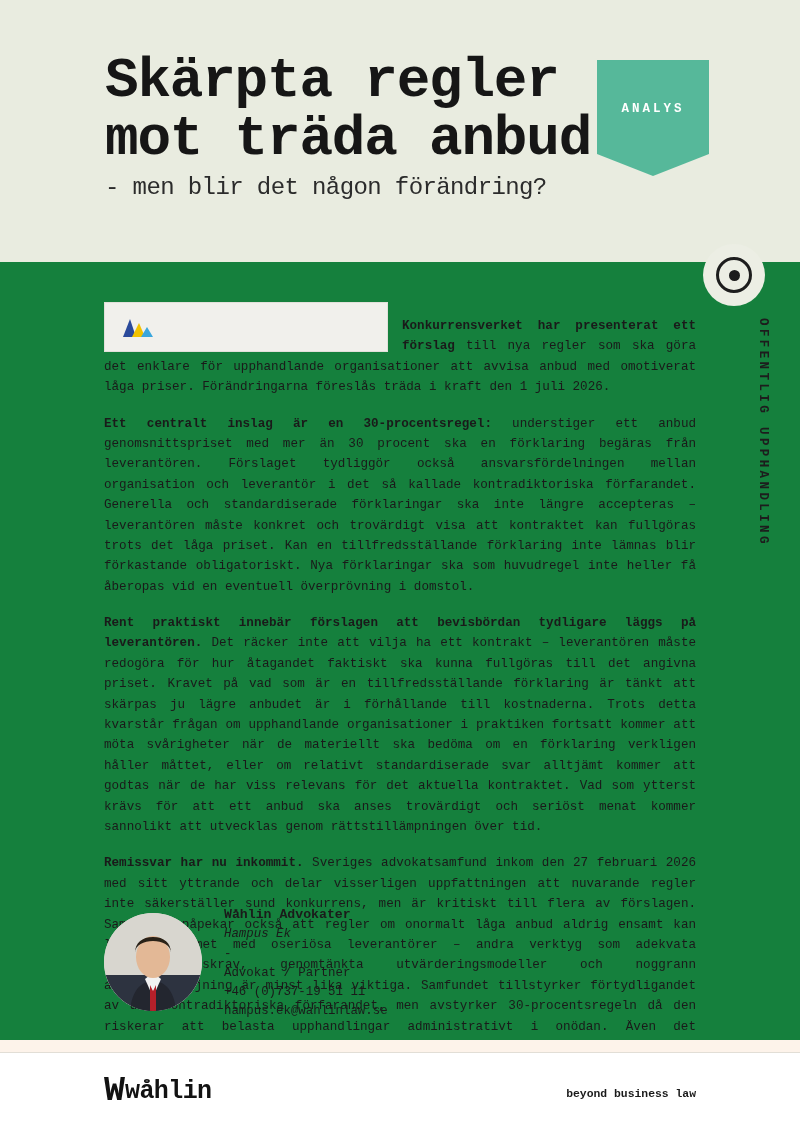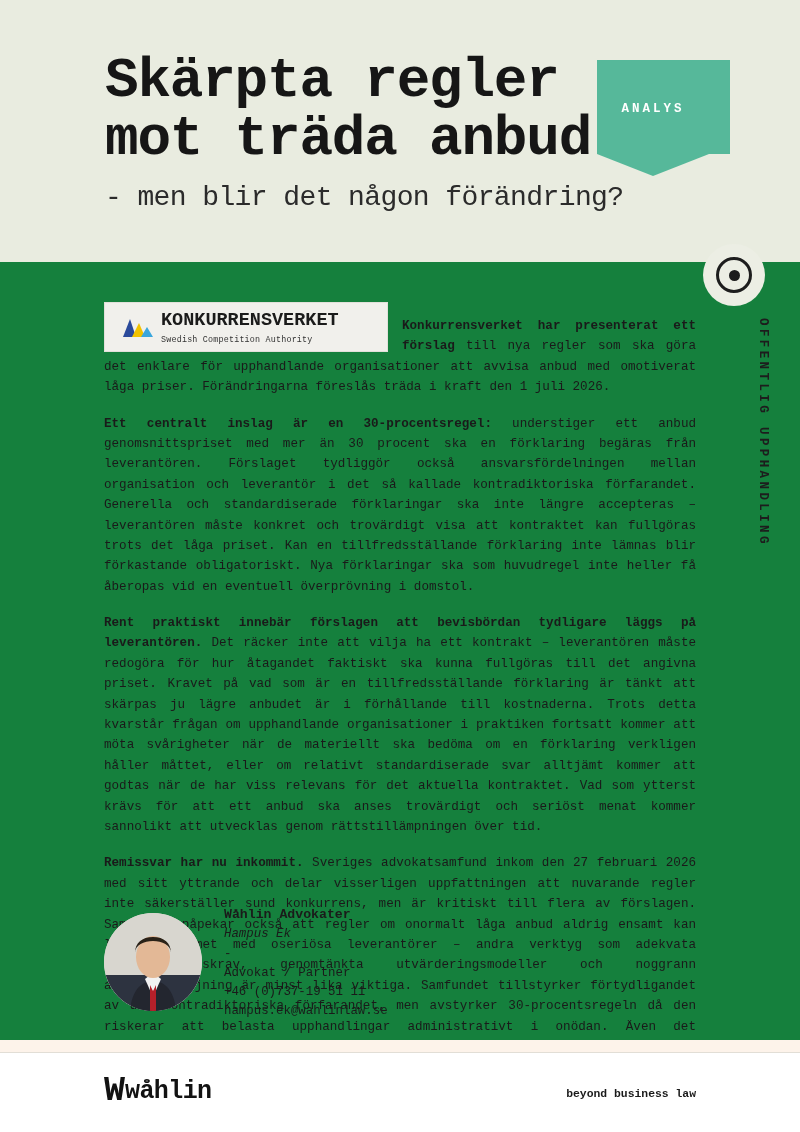--- a/index.html
+++ b/index.html
@@ -40,32 +40,32 @@
     font-weight: bold;
     line-height: 1.04;
     color: #161616;
     letter-spacing: -1.2px;
     margin: 0;
   }
   .headline .line2 {
     display: block;
   }
   .subhead {
-    font-size: 28px;
+    font-size: 24px;
     font-weight: normal;
     color: #2b2b2b;
-    margin: 14px 0 0 0;
+    margin: 6px 0 0 0;
     letter-spacing: -0.6px;
   }
   
   .analys-tag {
     position: absolute;
     left: 597px;
     top: 60px;
-    width: 133px;
+    width: 112px;
     height: 94px;
     background: #56b89a;
     color: #ffffff;
     z-index: 5;
   }
   .analys-tag .lbl {
     position: absolute;
     top: 42px;
     left: 0;
     width: 112px;
@@ -273,24 +273,20 @@
   <div class="side-label">OFFENTLIG UPPHANDLING</div>
 
   <div class="article">
 
     <div class="logo-box">
       <svg class="kkv-mark" viewBox="0 0 30 26">
         <polygon points="0,22 7,4 13,22" fill="#2b4a9b"></polygon>
         <polygon points="9,22 16,8 22,22" fill="#f2c200"></polygon>
         <polygon points="18,22 24,12 30,22" fill="#3aa6dd"></polygon>
       </svg>
-      <div class="kkv-text">
-        <div class="kkv-title">KONKURRENSVERKET</div>
-        <div class="kkv-sub">Swedish Competition Authority</div>
-      </div>
     </div>
 
     <p><strong>Konkurrensverket har presenterat ett förslag</strong><span> till nya regler som ska göra det enklare för upphandlande organisationer att avvisa anbud med omotiverat låga priser. Förändringarna föreslås träda i kraft den 1 juli 2026.</span></p>
 
     <p><strong>Ett centralt inslag är en 30-procentsregel:</strong><span> understiger ett anbud genomsnittspriset med mer än 30 procent ska en förklaring begäras från leverantören. Förslaget tydliggör också ansvarsfördelningen mellan organisation och leverantör i det så kallade kontradiktoriska förfarandet. Generella och standardiserade förklaringar ska inte längre accepteras – leverantören måste konkret och trovärdigt visa att kontraktet kan fullgöras trots det låga priset. Kan en tillfredsställande förklaring inte lämnas blir förkastande obligatoriskt. Nya förklaringar ska som huvudregel inte heller få åberopas vid en eventuell överprövning i domstol.</span></p>
 
     <p><strong>Rent praktiskt innebär förslagen att bevisbördan tydligare läggs på leverantören.</strong><span> Det räcker inte att vilja ha ett kontrakt – leverantören måste redogöra för hur åtagandet faktiskt ska kunna fullgöras till det angivna priset. Kravet på vad som är en tillfredsställande förklaring är tänkt att skärpas ju lägre anbudet är i förhållande till kostnaderna. Trots detta kvarstår frågan om upphandlande organisationer i praktiken fortsatt kommer att möta svårigheter när de materiellt ska bedöma om en förklaring verkligen håller måttet, eller om relativt standardiserade svar alltjämt kommer att godtas när de har viss relevans för det aktuella kontraktet. Vad som ytterst krävs för att ett anbud ska anses trovärdigt och seriöst menat kommer sannolikt att utvecklas genom rättstillämpningen över tid.</span></p>
 
     <p><strong>Remissvar har nu inkommit.</strong><span> Sveriges advokatsamfund inkom den 27 februari 2026 med sitt yttrande och delar visserligen uppfattningen att nuvarande regler inte säkerställer sund konkurrens, men är kritiskt till flera av förslagen. Samfundet påpekar också att regler om onormalt låga anbud aldrig ensamt kan lösa problemet med oseriösa leverantörer – andra verktyg som adekvata kvalificeringskrav, genomtänkta utvärderingsmodeller och noggrann avtalsuppföljning är minst lika viktiga. Samfundet tillstyrker förtydligandet av det kontradiktoriska förfarandet, men avstyrker 30-procentsregeln då den riskerar att belasta upphandlingar administrativt i onödan. Även det obligatoriska förkastandet på det icke-direktivstyrda området och begränsningen av domstolens prövning avstyrks – det senare med hänvisning till rättsosäkerhet och risk för rättsförlust för leverantörer. Dessa synpunkter delas av undertecknad.</span></p>
   </div>

